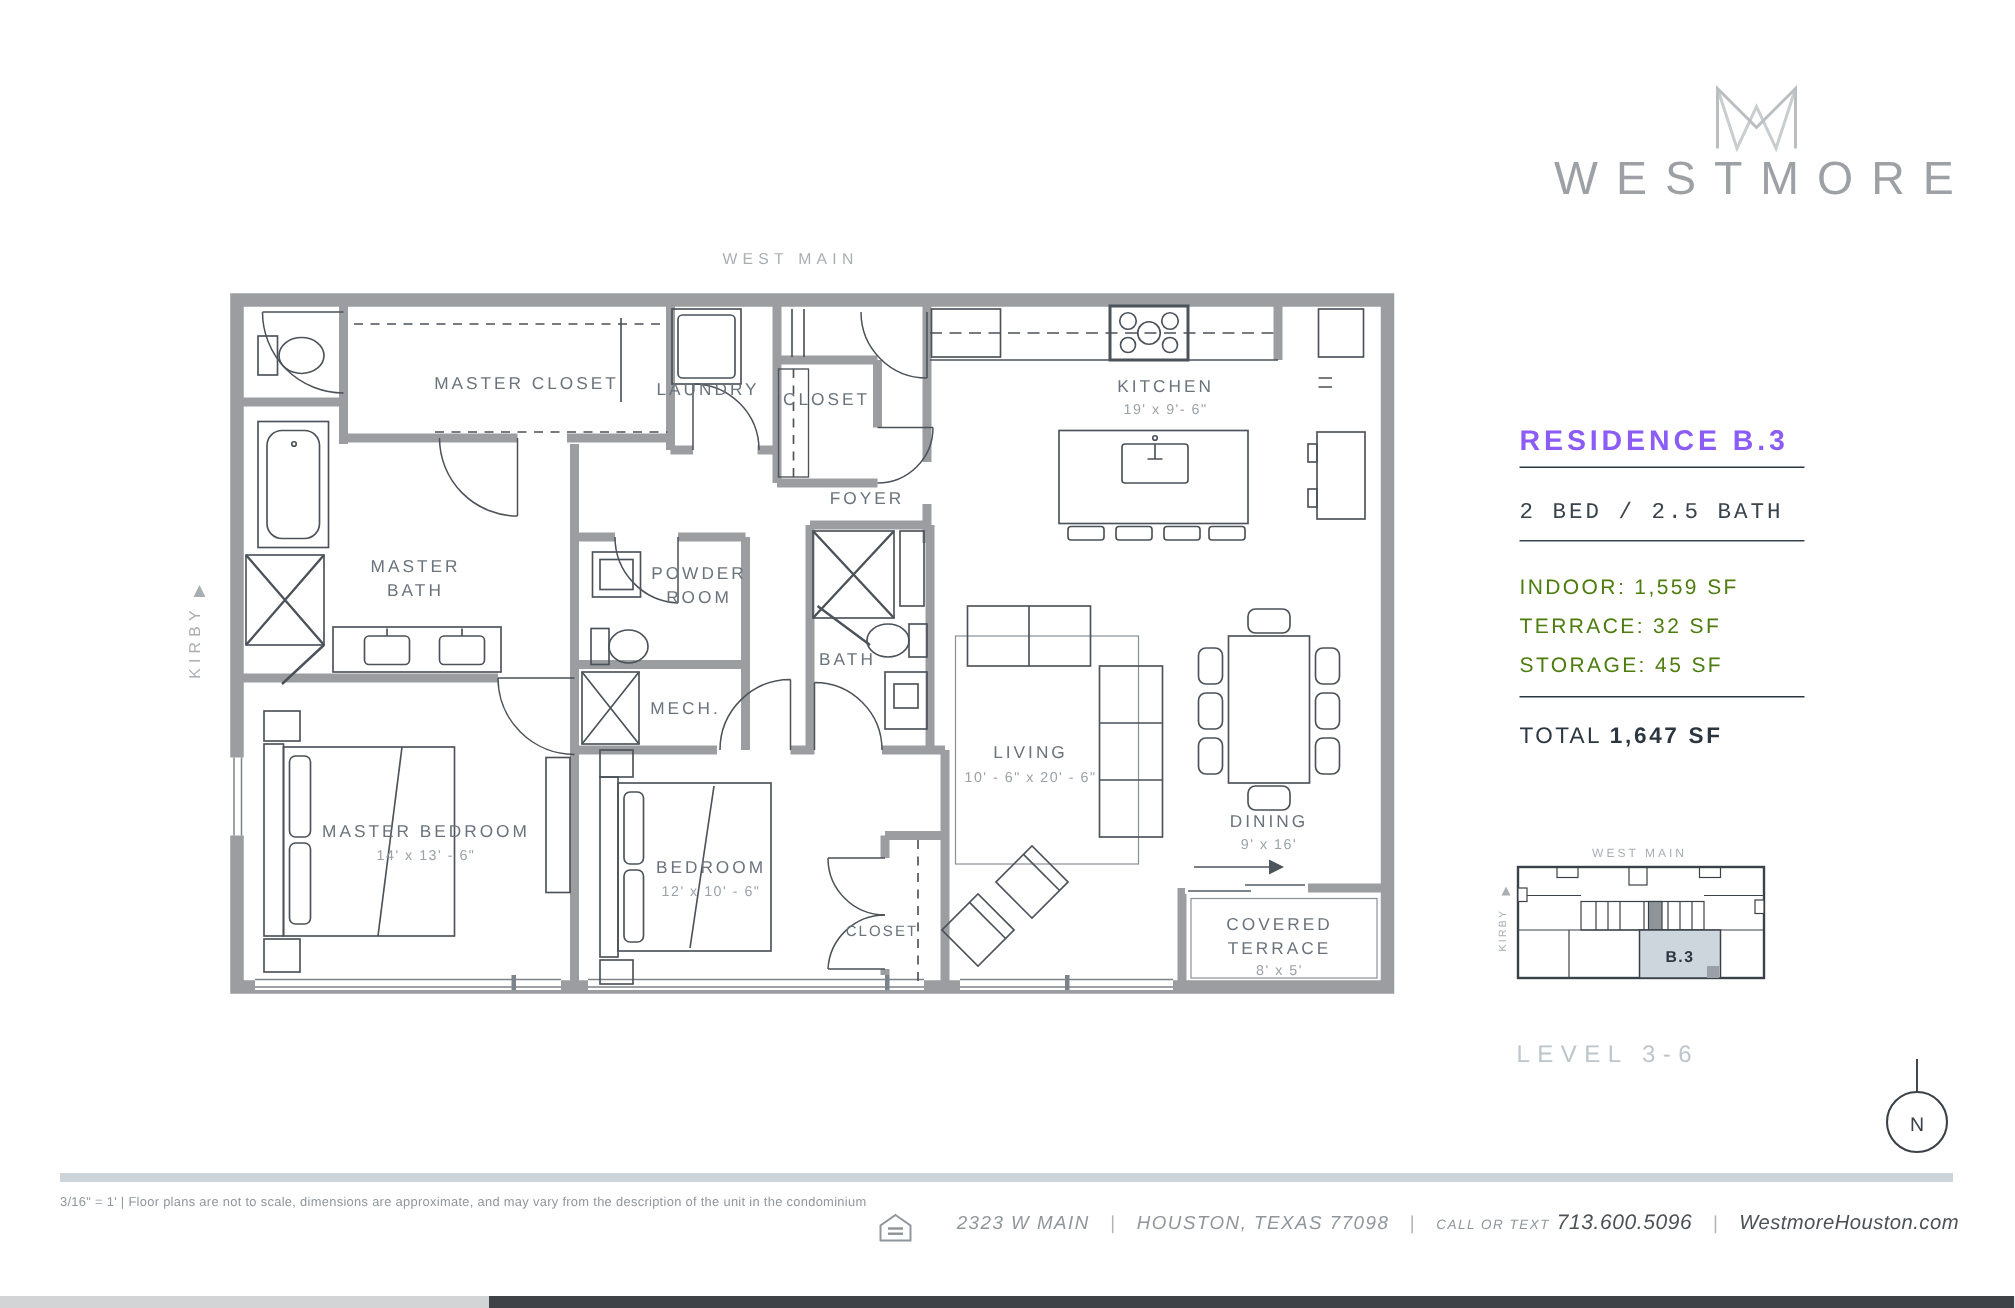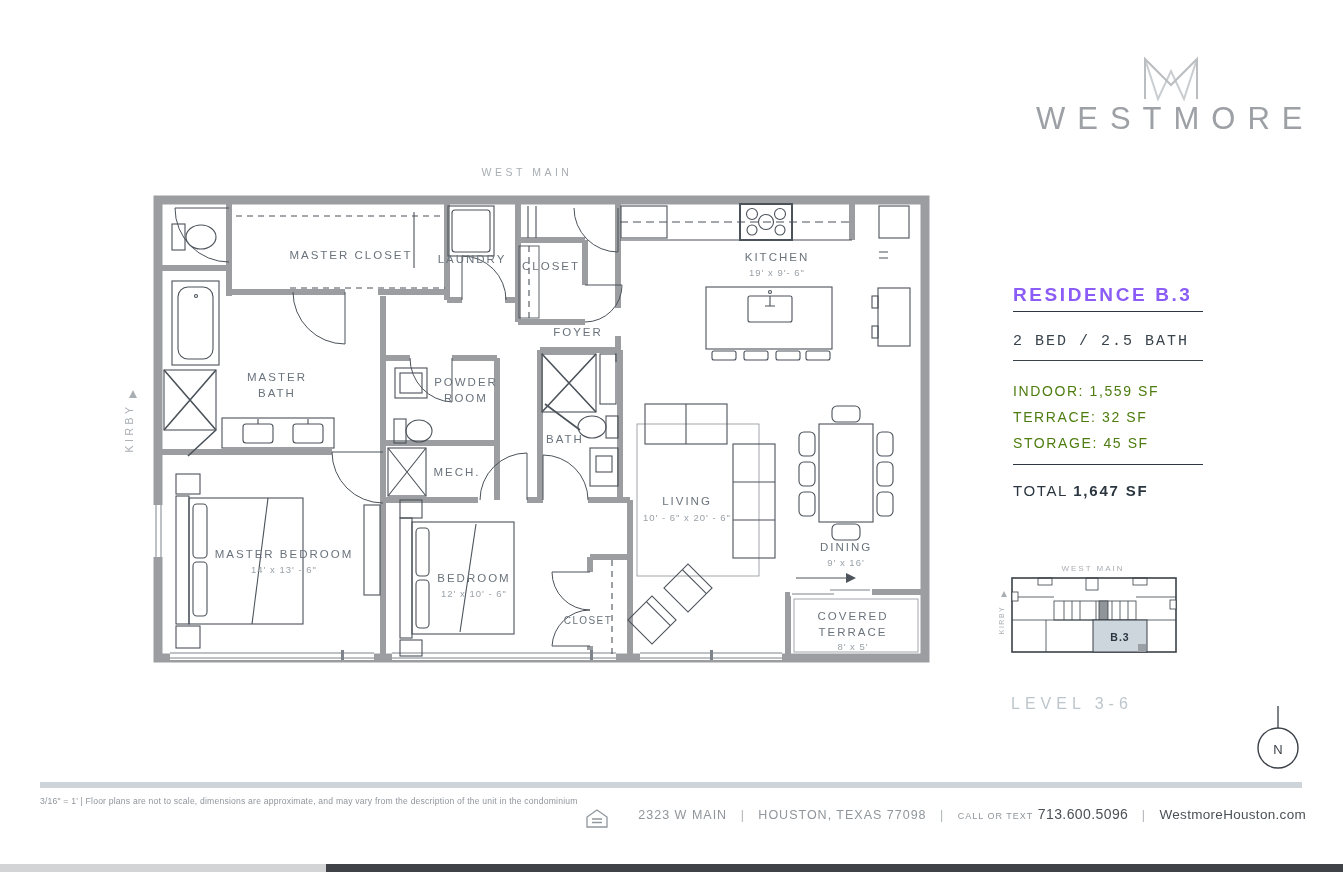--- a/index.html
+++ b/index.html
@@ -15,21 +15,21 @@
   #beds{left:1013px;top:333px;font-size:15px;letter-spacing:2px;color:#39434c;white-space:nowrap;font-family:Liberation Mono, monospace;}
   #res-rule2{left:1013px;top:360px;border-top-width:1px;border-top-color:#39434c;}
   #areas{left:1013px;top:378px;font-size:14px;letter-spacing:1.6px;color:#4d7c0f;line-height:26px;white-space:nowrap;}
   #res-rule3{left:1013px;top:464px;border-top-width:1px;}
   #total{left:1013px;top:482px;font-size:15px;letter-spacing:1.6px;color:#2b3640;white-space:nowrap;text-align:center;}
   #total b{letter-spacing:1.8px;}
   #level{left:1011px;top:667px;font-size:16px;font-weight:normal;letter-spacing:5px;color:#bdc6cc;white-space:nowrap;margin-top:28px;}
   
   #foot-bar{left:40px;top:782px;width:1262px;height:6px;background:#cdd4da;}
   #disclaimer{left:40px;top:795px;width:552px;font-size:8.6px;line-height:13.2px;color:#90969c;letter-spacing:.2px;}
-  #contact{right:37px;top:806px;font-size:12.5px;letter-spacing:1px;color:#90969b;white-space:nowrap;}
+  #contact{right:37px;top:806px;font-size:12.5px;letter-spacing:1px;color:#90969b;white-space:nowrap;font-style:italic;}
   #contact .sep{margin:0 9px;color:#b0b5ba;}
   #contact .small-caps{font-size:9px;letter-spacing:1px;}
   #contact .dark{color:#4c5156;font-size:14px;letter-spacing:.4px;}
   #contact .site{color:#4c5156;font-size:13.5px;letter-spacing:.3px;}
   #bot-bar-l{left:0;top:864px;width:326px;height:8px;background:#d2d4d6;}
   #bot-bar-r{left:326px;top:864px;width:1017px;height:8px;background:#3f4347;}
   svg text{font-family:"Liberation Sans",sans-serif;}
   .room{fill:#6a737c;font-size:11.5px;letter-spacing:2px;text-anchor:middle;}
   .dims{fill:#9aa2a8;font-size:9.5px;letter-spacing:1px;text-anchor:middle;}
   .street{fill:#a9aeb3;font-size:10.5px;letter-spacing:3.5px;text-anchor:middle;}

